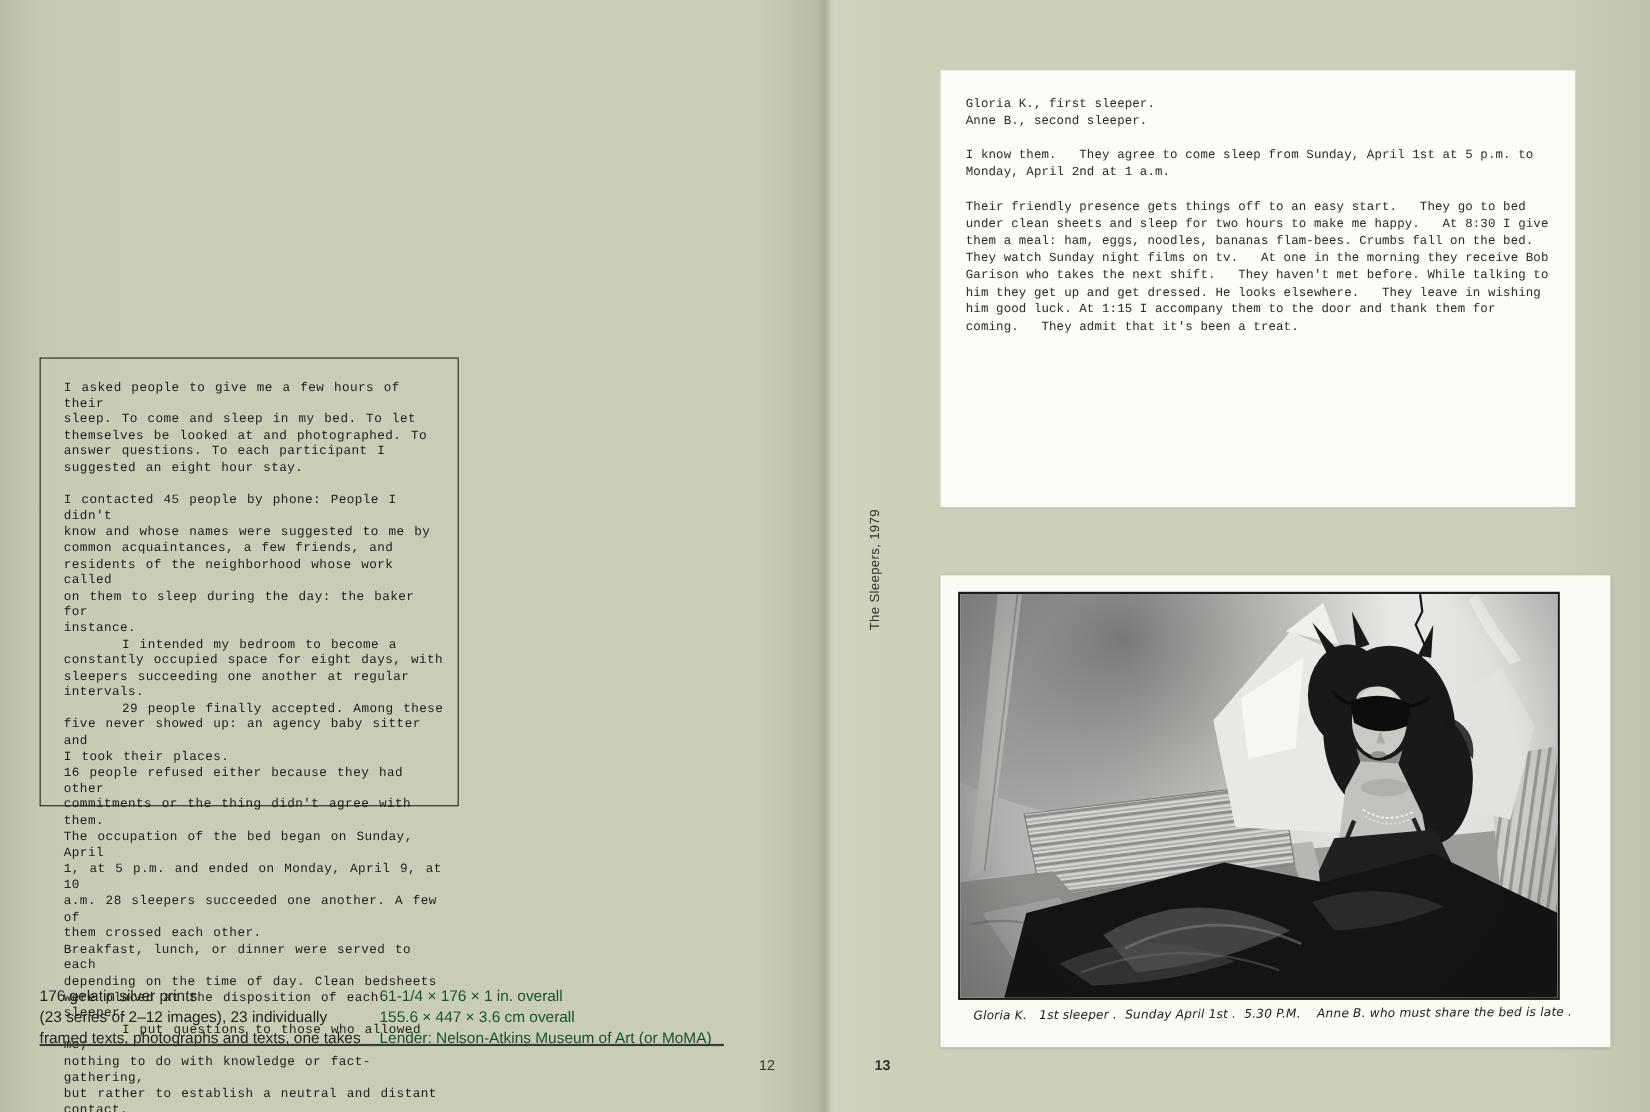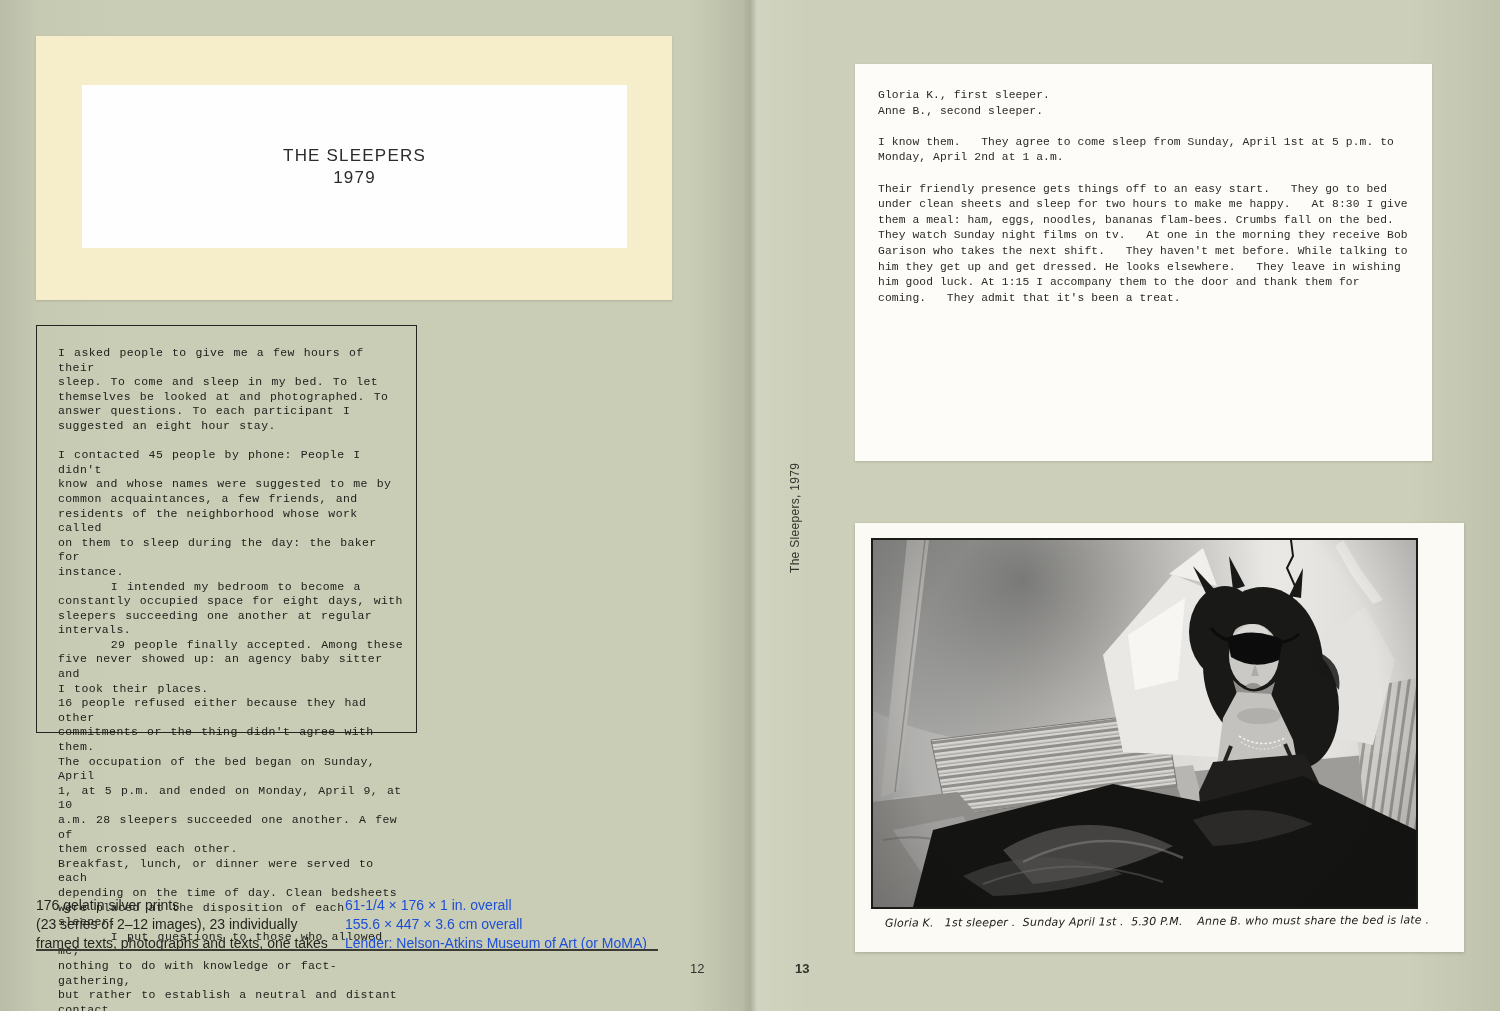--- a/index.html
+++ b/index.html
@@ -41,21 +41,21 @@
     font-family:"Liberation Mono", monospace;
     font-size:11.5px;line-height:14.6px;
     letter-spacing:0.4px;word-spacing:1.5px;
     color:#21211d;
     white-space:pre-wrap;
   }
 
   .materials{position:absolute;left:36px;top:896px;width:300px;
     font-size:14px;line-height:19px;color:#24241f;}
   .dimensions{position:absolute;left:345px;top:896px;width:316px;
-    font-size:14px;line-height:19px;color:#1d4ed8;}
+    font-size:14px;line-height:19px;color:#14532d;}
   .caption-rule{position:absolute;left:36px;top:949px;width:622px;height:2px;background:#3b3b34;}
 
   .page-num{position:absolute;font-size:13px;color:#33332d;}
   .page-num-left{left:690px;top:961px;}
   .page-num-right{left:795px;top:961px;font-weight:bold;}
 
   
   .typed-card{
     position:absolute;left:855px;top:36px;width:577px;height:397px;
     background:#fdfcf8;
@@ -101,26 +101,20 @@
   }
 </style>
 </head>
 <body>
 
 <div class="spread">
 
   <div class="page-left-tint"></div>
   <div class="page-right-tint"></div>
 
-  <div class="title-card">
-    <div class="title-card-inner">
-      <div class="title-line">THE SLEEPERS</div>
-      <div class="title-line">1979</div>
-    </div>
-  </div>
 
   <div class="statement-box">
     <div class="statement-text">I asked people to give me a few hours of their
 sleep. To come and sleep in my bed. To let
 themselves be looked at and photographed. To
 answer questions. To each participant I
 suggested an eight hour stay.
 
 I contacted 45 people by phone: People I didn't
 know and whose names were suggested to me by

